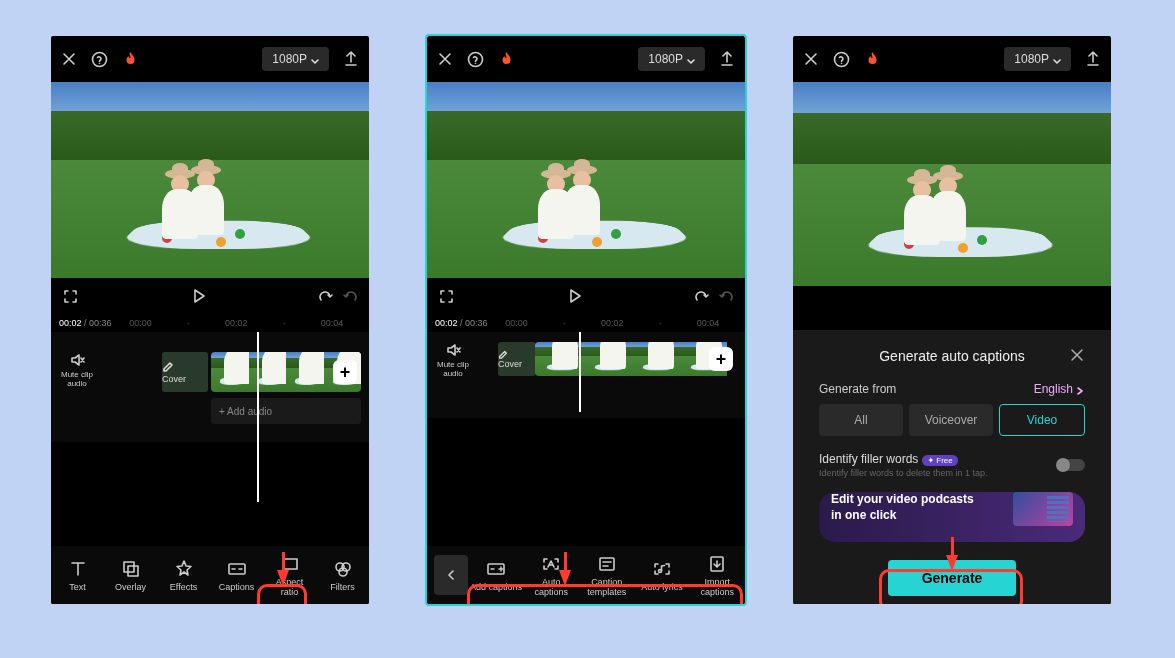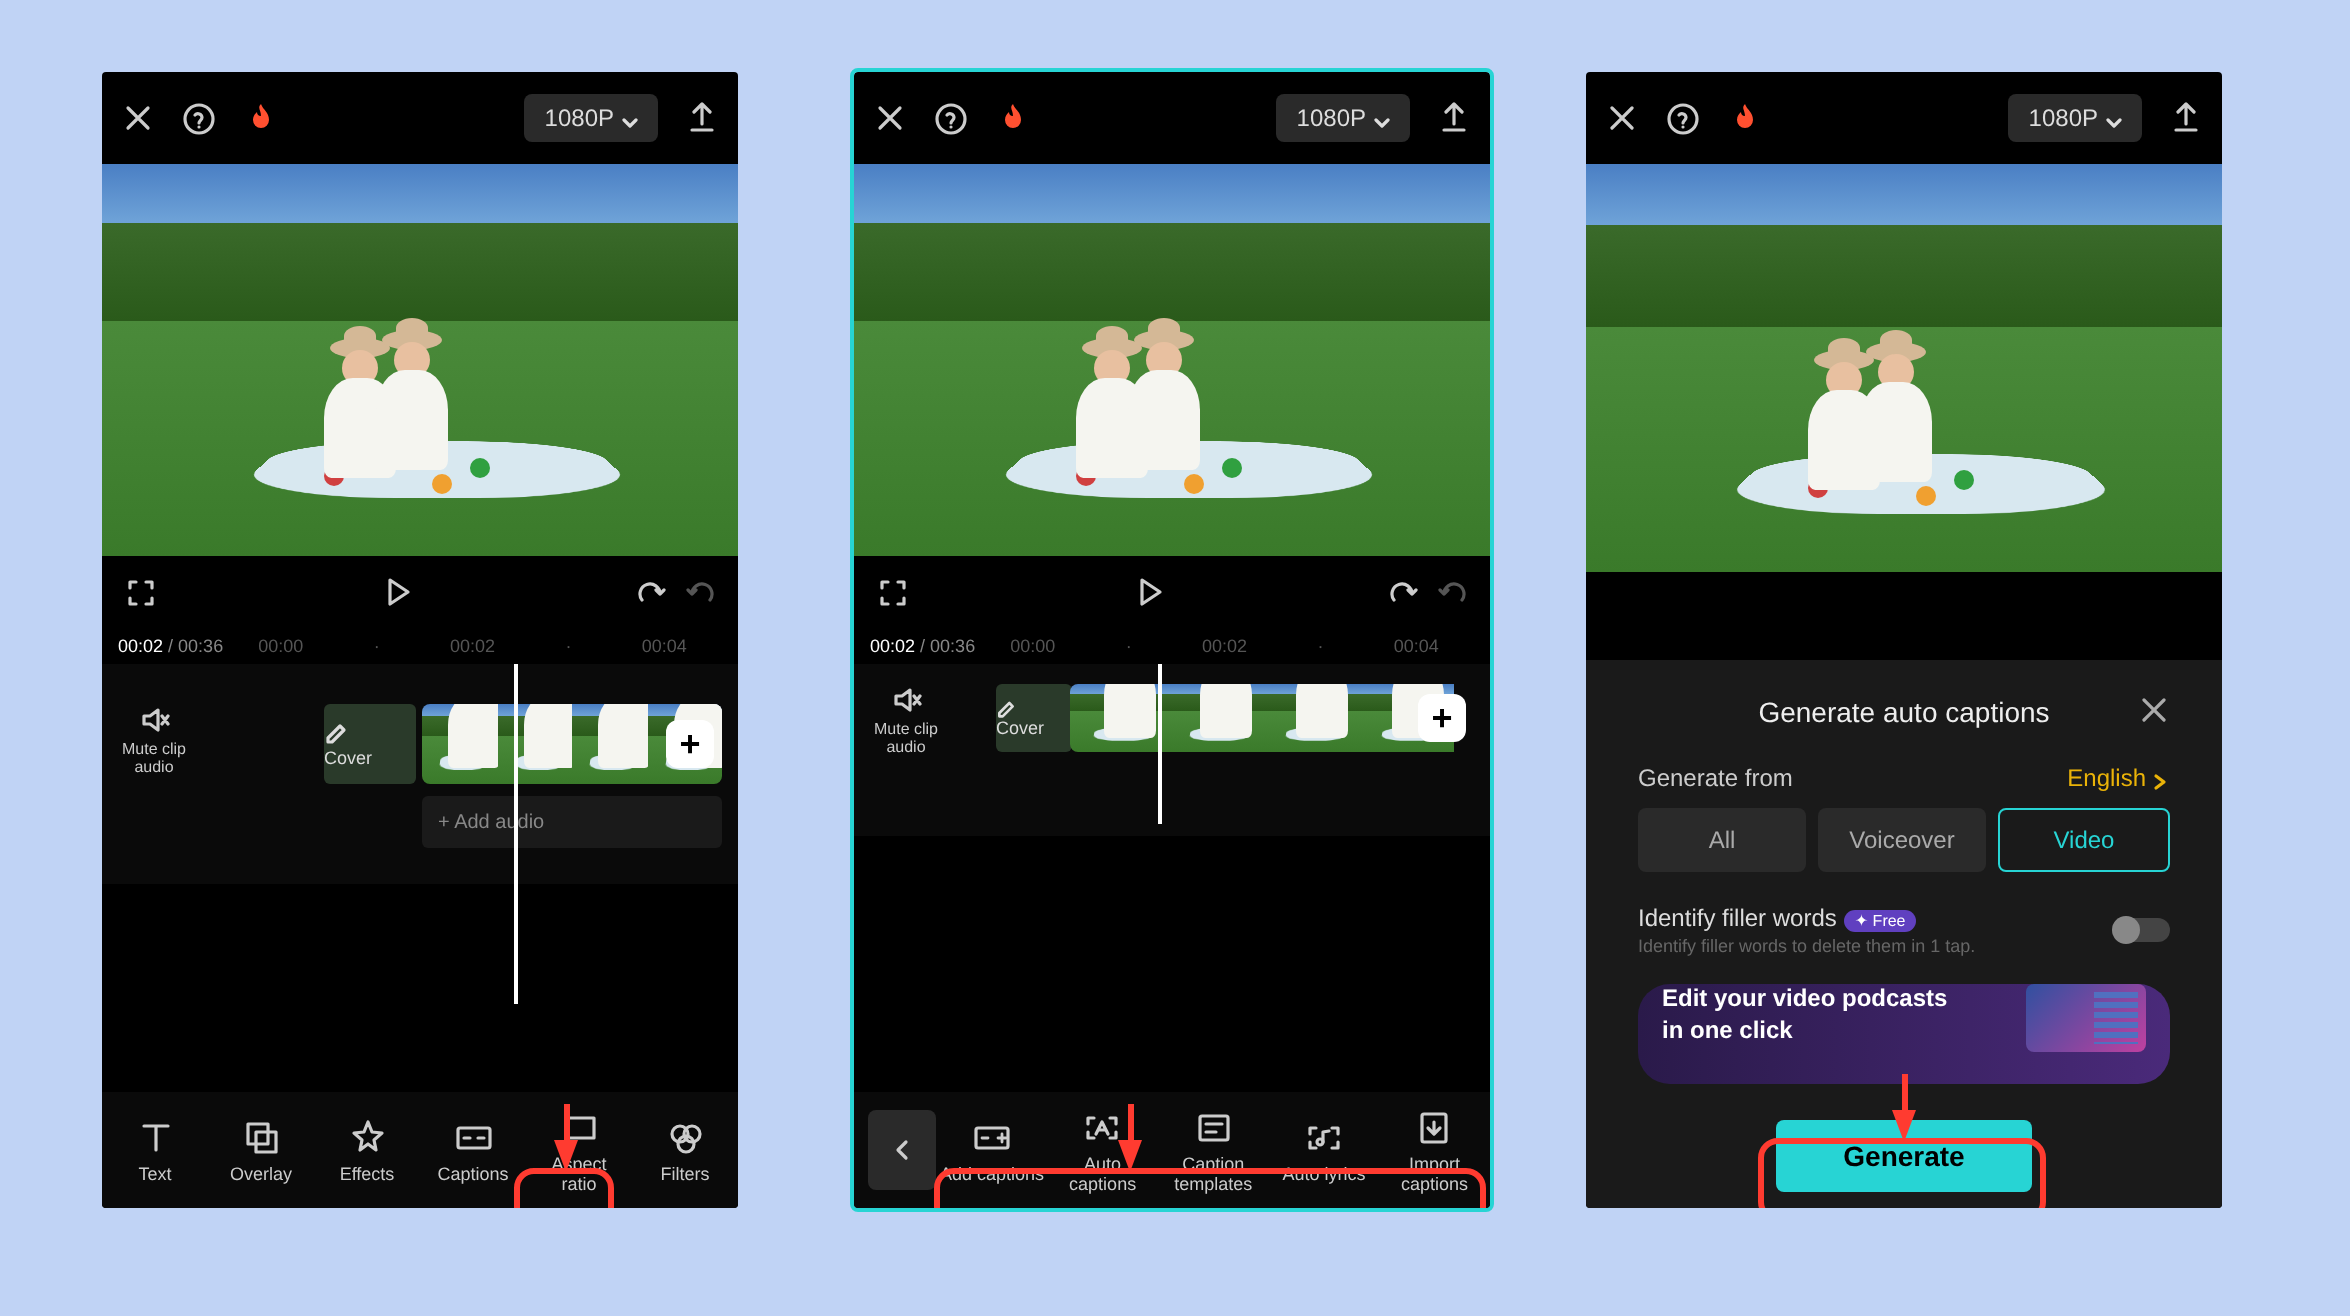--- a/index.html
+++ b/index.html
@@ -52,21 +52,21 @@
 .fc { background:#30a040; bottom:20%; left:58%; }
 .sm .person { width:30px; height:50px; }
 .sm .person .body { width:26px; height:36px; }
 .sm .blanket { width:60%; height:30%; }
 .clip-strip .sm { width:48px; height:100%; }
 
 .sheet { position:absolute; left:0; right:0; top:252px; bottom:0; background:#1a1a1a; padding:12px 26px;margin-top:42px; }
 .sheet-hdr { display:flex; align-items:center; justify-content:center; position:relative; height:28px; color:#eee; font-size:14px; }
 .sheet-hdr .x { position:absolute; right:0; color:#aaa; }
 .gen-from { display:flex; align-items:center; margin:12px 0 8px; font-size:12px; color:#ccc; }
-.gen-from .lang { margin-left:auto; color:#eab308; display:flex; align-items:flex-end; gap:2px; }
+.gen-from .lang { margin-left:auto; color:#f0abfc; display:flex; align-items:flex-end; gap:2px; }
 .seg { display:flex; gap:6px; }
 .seg button { flex:1; background:#2a2a2a; color:#aaa; border:none; padding:8px 0; font-size:12px; border-radius:4px; }
 .seg button.sel { border:1.5px solid #27d4d4; color:#27d4d4; background:#1a1a1a; }
 .filler { margin-top:16px; display:flex; align-items:center; }
 .filler-text { font-size:12px; color:#ddd; }
 .filler-sub { font-size:9px; color:#666; margin-top:2px; }
 .badge { background:#6040c0; color:#fff; font-size:8px; padding:1px 5px; border-radius:6px; margin-left:4px; }
 .toggle { margin-left:auto; width:28px; height:12px; background:#444; border-radius:6px; position:relative; }
 .toggle::after { content:''; position:absolute; width:14px; height:14px; background:#888; border-radius:50%; top:-1px; left:-1px; }
 .promo { margin-top:14px; height:50px; background:linear-gradient(90deg,#2a1a4a,#4a2a7a); border-radius:16px; display:flex; align-items:flex-start; padding:0 12px; }

